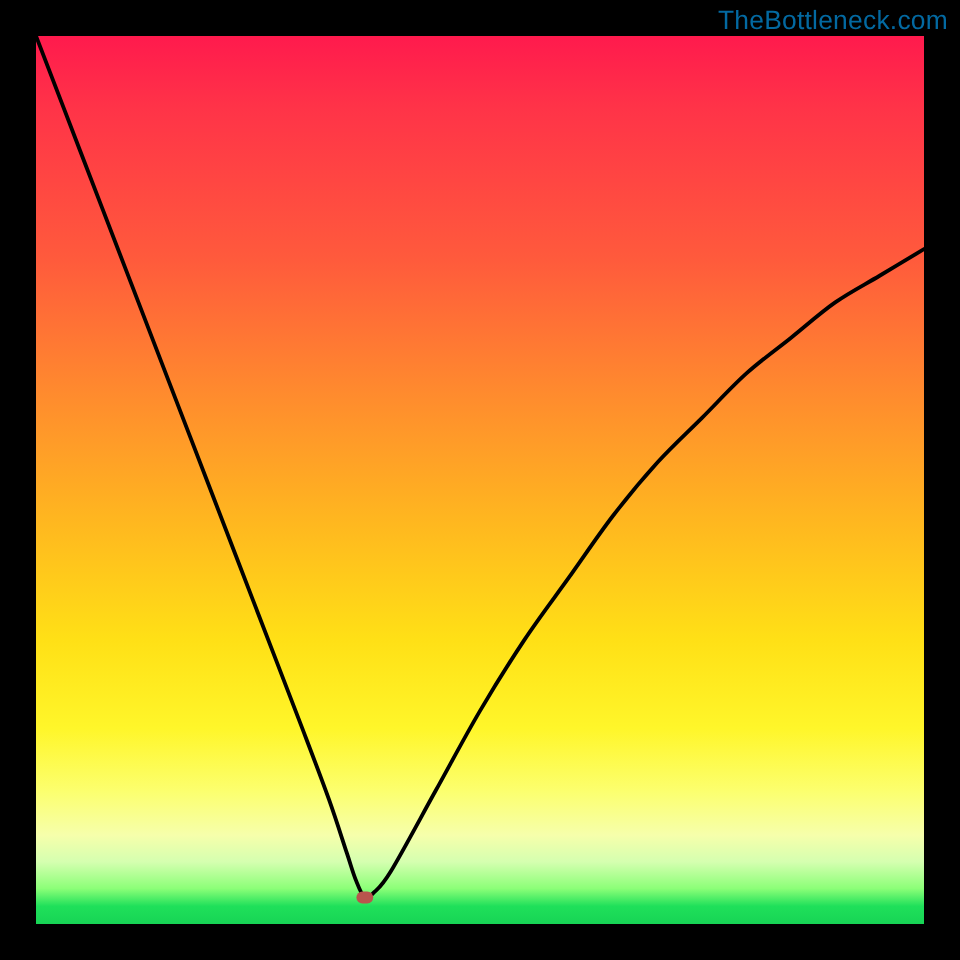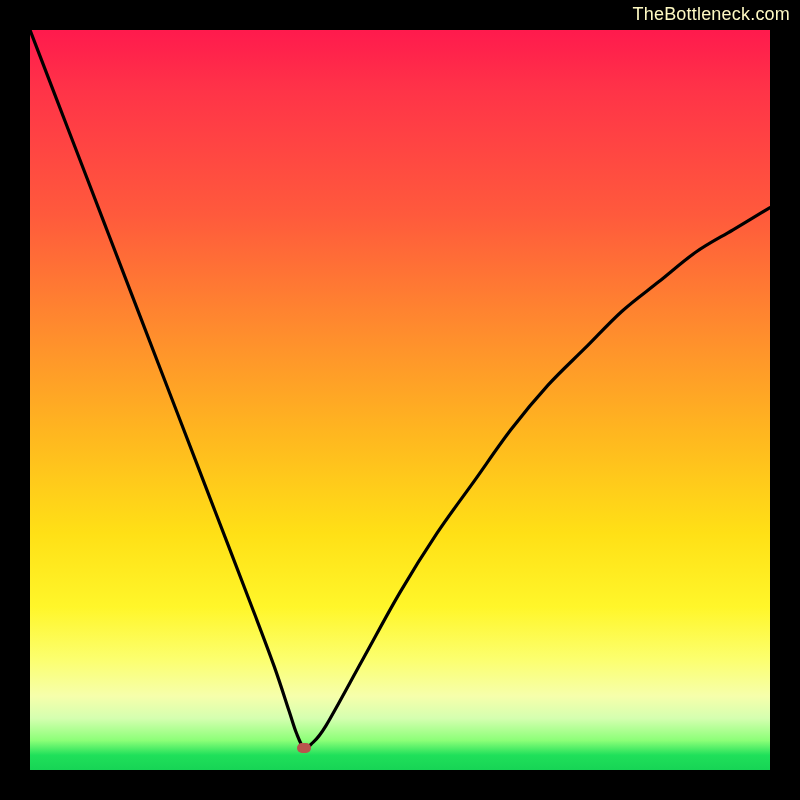--- a/index.html
+++ b/index.html
@@ -54,22 +54,22 @@
     width: 14px;
     height: 10px;
     border-radius: 5px;
     background: #b9544d;
     transform: translate(-50%, -50%);
   }
   .watermark {
     position: absolute;
     top: 4px;
     right: 10px;
-    color: #fef9c3;
-    font-size: 18px;
+    color: #0369a1;
+    font-size: 22px;
     letter-spacing: 0.2px;
     user-select: none;
   }
 </style>
 </head>
 <body>
 
 <div class="frame">
   <div class="plot-area">
     <div class="gradient"></div>

